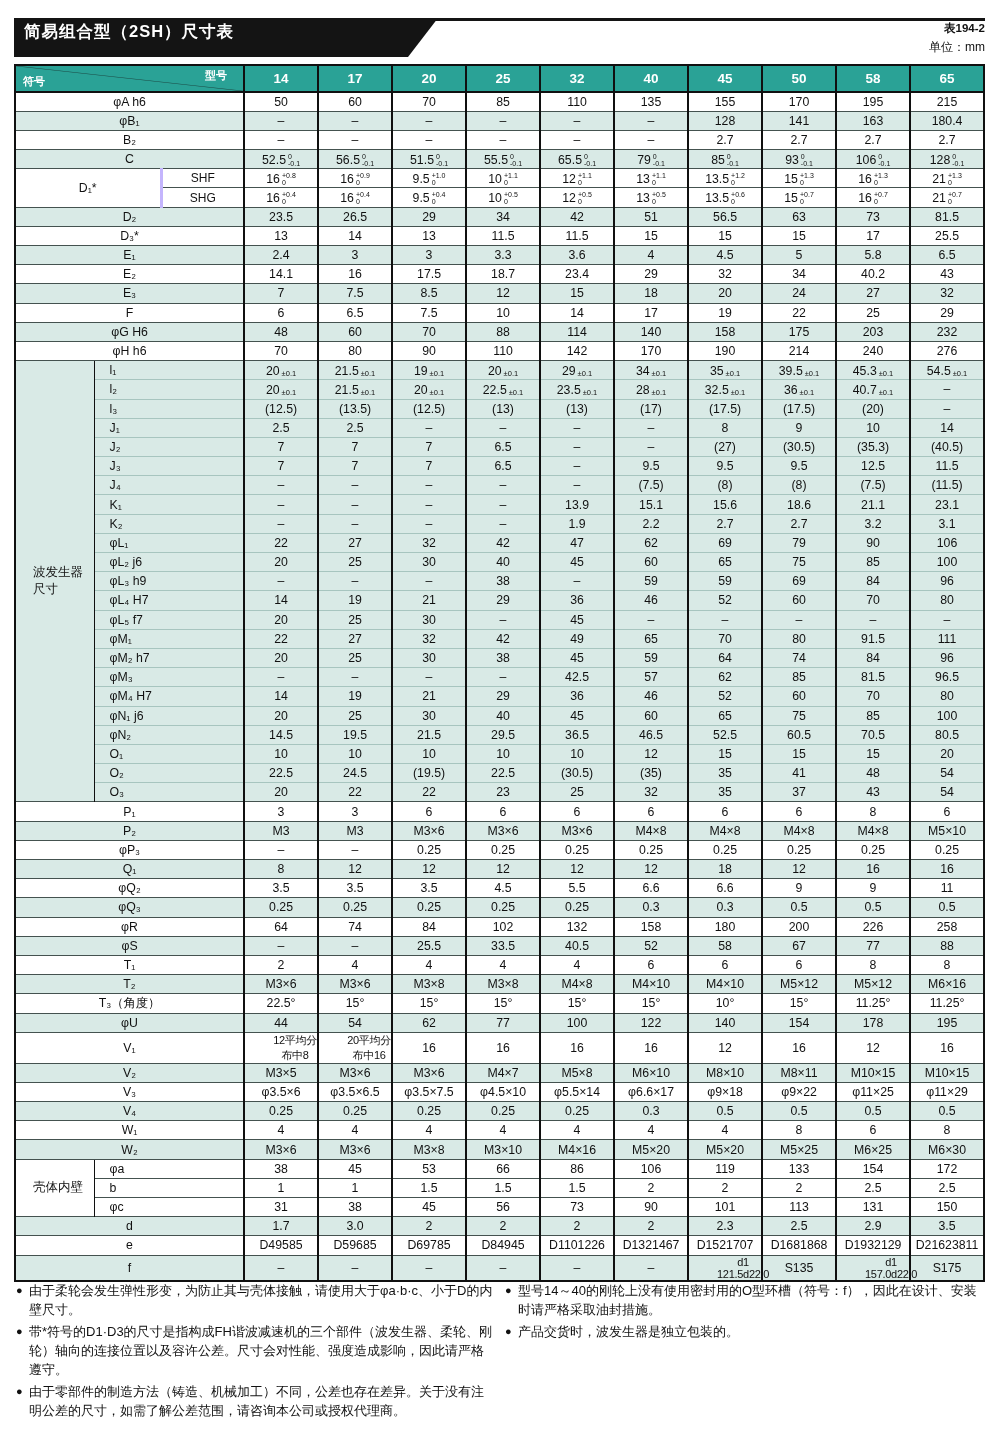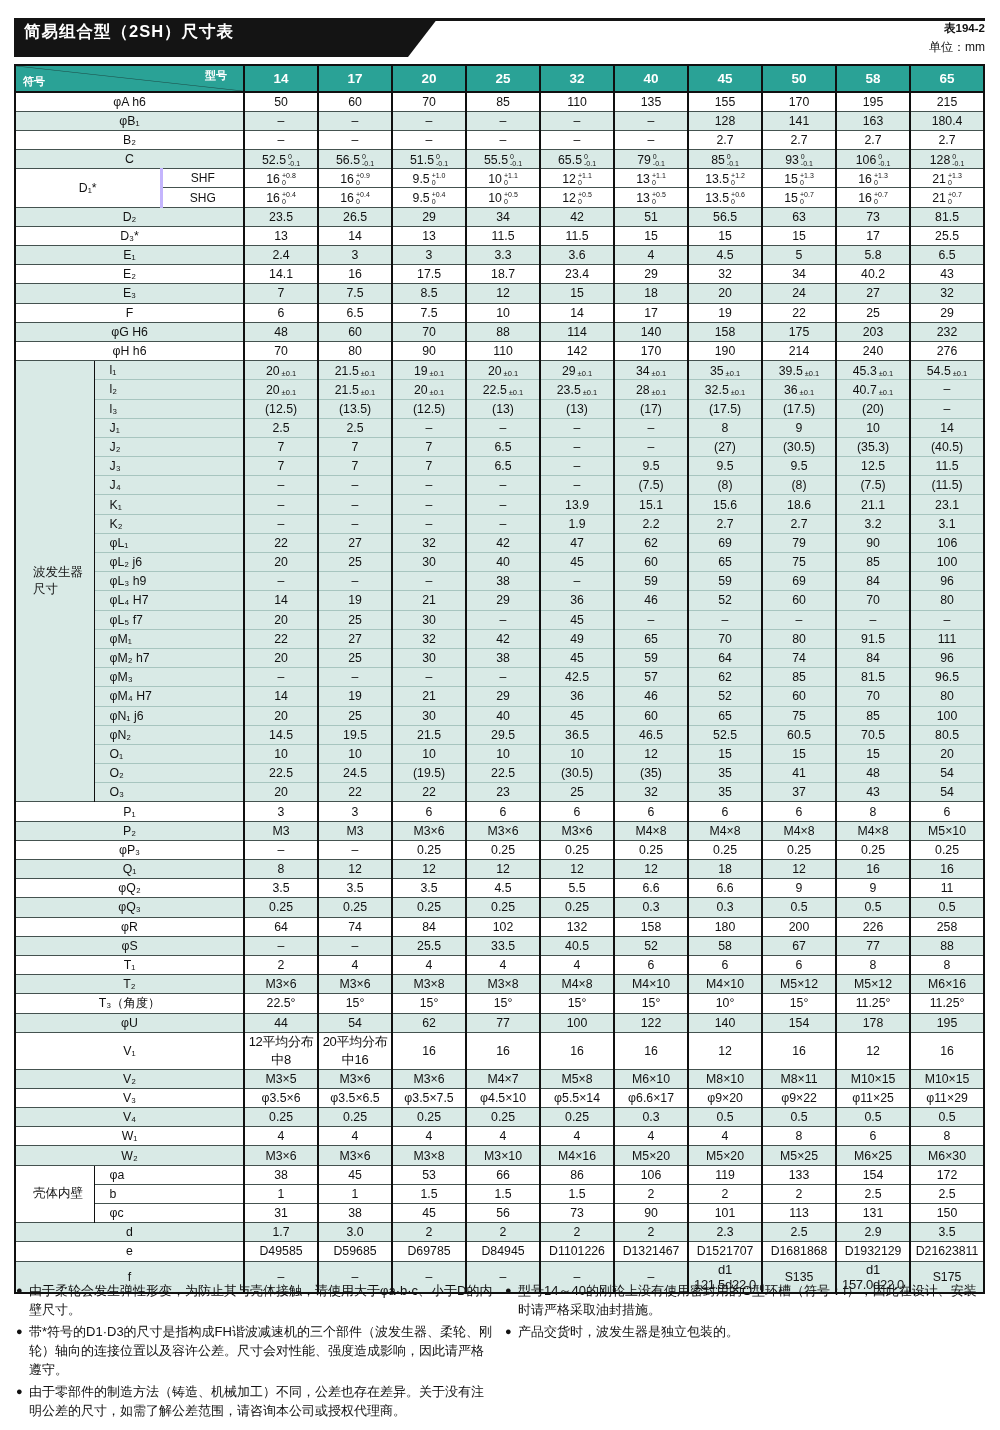--- a/index.html
+++ b/index.html
@@ -36,21 +36,21 @@
      font-size:12.3px;border-left:2px solid #101010;border-top:1px solid #44524f;}
   tr.lt td{border-top:1px solid #a7c5bf;}
   td.gcell{text-align:left;padding-left:17px;font-size:12.5px;white-space:pre-line;
            line-height:1.35;border-left:none;vertical-align:middle;}
   td.sym{text-align:left;padding-left:15px;border-left:1px solid #101010;margin-left:32px;}
   td.lbl{border-left:none;margin-top:12px;}
   td.subl{border-left:3px solid #c4b5fd;font-size:12px;}
   td.dc{letter-spacing:0;}
 
   .cv{display:inline-block;vertical-align:middle;}
-  .cv.sm{font-size:13px;letter-spacing:-0.3px;}
+  .cv.sm{font-size:11px;letter-spacing:-0.3px;margin-left:28px;}
   .tol{display:inline-flex;flex-direction:column;justify-content:center;text-align:left;
        font-size:7px;line-height:7px;margin-left:2px;vertical-align:middle;}
   .tol i{font-style:normal;display:block;}
   .pm{display:inline-block;font-size:7.5px;margin-left:2px;transform:translateY(3px);
       vertical-align:middle;}
 
   
   .notes{position:absolute;top:1281px;}
   #notes-left{left:16px;width:478px;}
   #notes-right{left:505px;width:482px;}
@@ -864,21 +864,21 @@
           <td class="dc">M10×15</td>
         </tr>
         <tr class="rw">
           <td class="lbl" colspan="3">V₃</td>
           <td class="dc">φ3.5×6</td>
           <td class="dc">φ3.5×6.5</td>
           <td class="dc">φ3.5×7.5</td>
           <td class="dc">φ4.5×10</td>
           <td class="dc">φ5.5×14</td>
           <td class="dc">φ6.6×17</td>
-          <td class="dc">φ9×20</td>
+          <td class="dc">φ9×18</td>
           <td class="dc">φ9×22</td>
           <td class="dc">φ11×25</td>
           <td class="dc">φ11×29</td>
         </tr>
         <tr class="rt">
           <td class="lbl" colspan="3">V₄</td>
           <td class="dc">0.25</td>
           <td class="dc">0.25</td>
           <td class="dc">0.25</td>
           <td class="dc">0.25</td>

